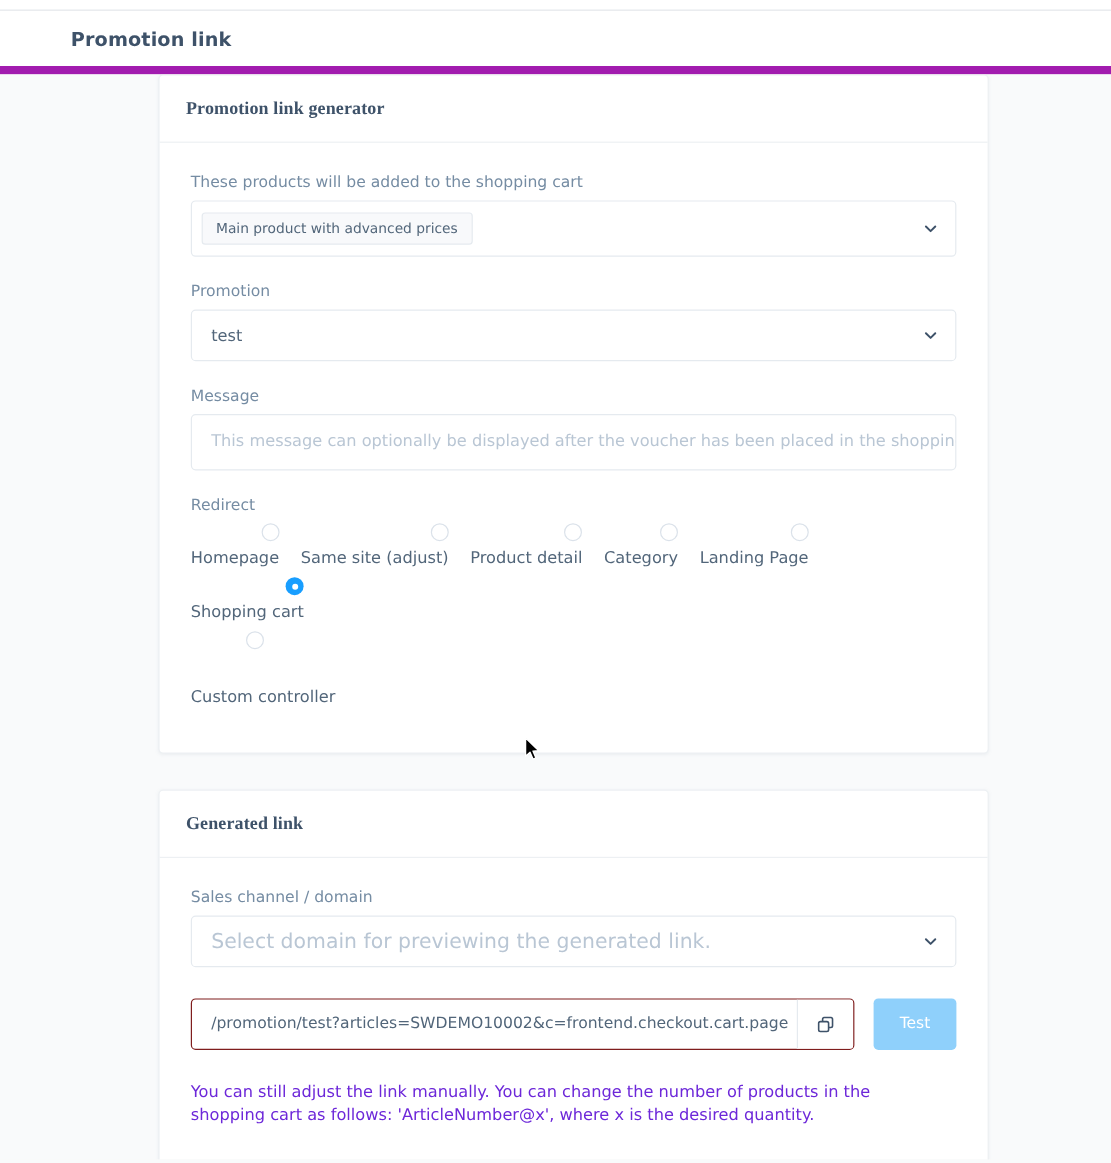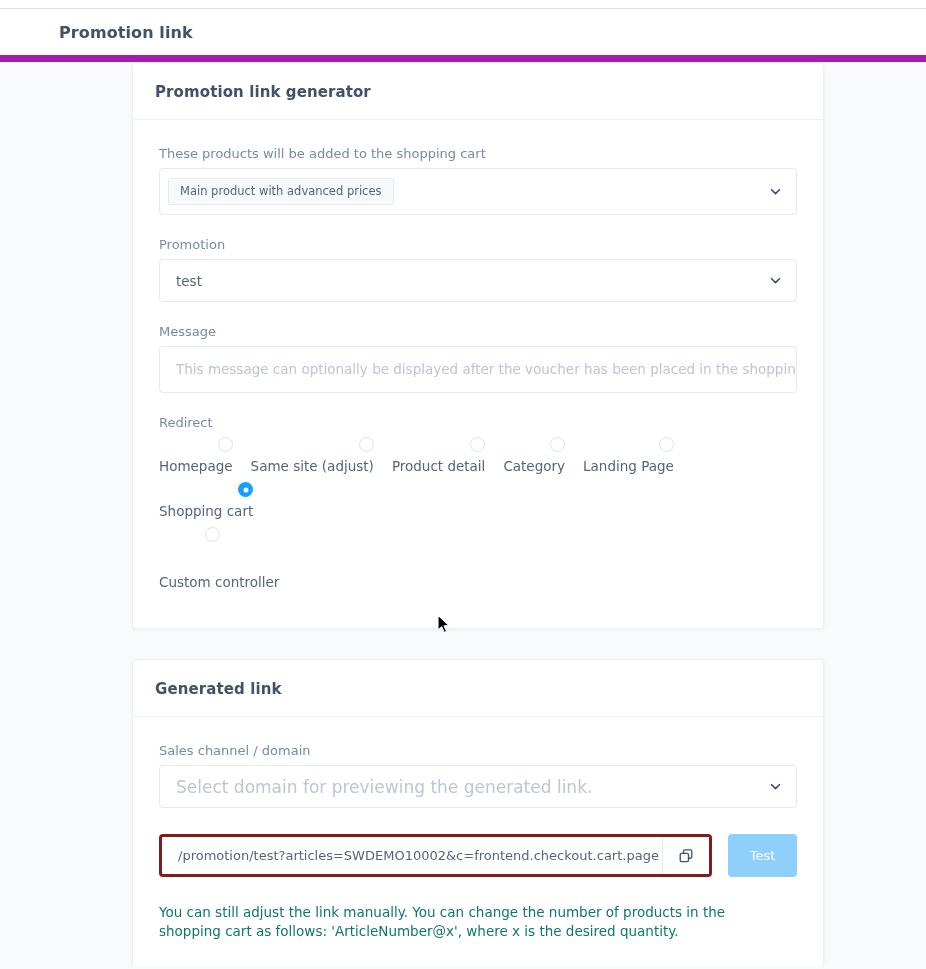--- a/index.html
+++ b/index.html
@@ -58,20 +58,21 @@
   
   .card {
     background: #ffffff;
     border: 1px solid #edf0f3;
     border-radius: 4px;
     box-shadow: 0 1px 3px rgba(120,140,160,0.10);
   }
   .card-header {
     padding: 20px 22px 18px 22px;
     border-bottom: 1px solid #edf0f3;
+    font-family: Liberation Serif, serif;
   }
   .card-header .card-title {
     font-size: 15px;
     font-weight: bold;
     color: #3e5269;
     letter-spacing: 0.1px;
   }
   .card-body {
     padding: 26px 26px 30px 26px;
   }
@@ -193,21 +194,21 @@
 
   
   .link-row {
     display: flex;
     align-items: stretch;
     margin-top: 26px;
   }
   .link-input-wrap {
     display: flex;
     flex: 1;
-    border: 3px solid #7f1d1d;
+    border: 1px solid #7f1d1d;
     border-radius: 4px;
     background: #ffffff;
     overflow: hidden;
     height: 43px;
   }
   .link-input {
     flex: 1;
     display: flex;
     align-items: center;
     padding: 0 16px;
@@ -237,21 +238,21 @@
     justify-content: center;
     cursor: default;
     border: none;
     font-family: inherit;
   }
 
   .helper-text {
     margin-top: 26px;
     font-size: 13.5px;
     line-height: 1.42;
-    color: #0f766e;
+    color: #6d28d9;
     max-width: 625px;
   }
 
   
   .cursor {
     position: absolute;
     left: 437px;
     top: 552px;
     width: 14px; height: 21px;
     pointer-events: none;

